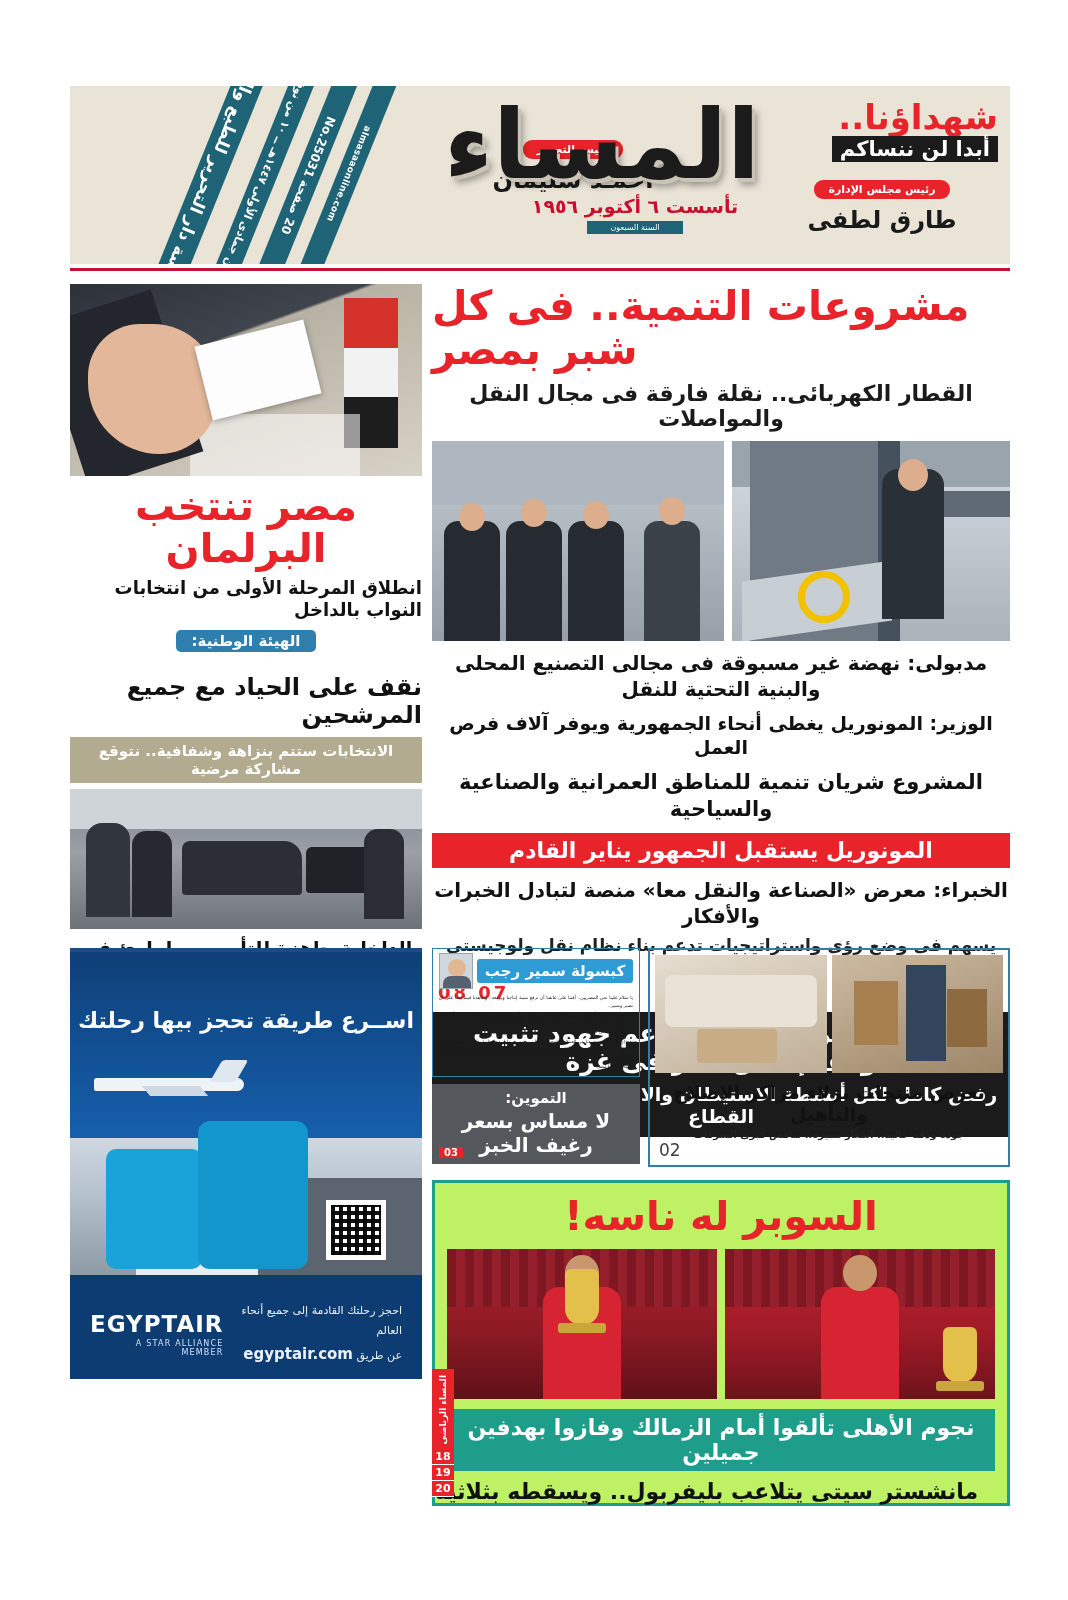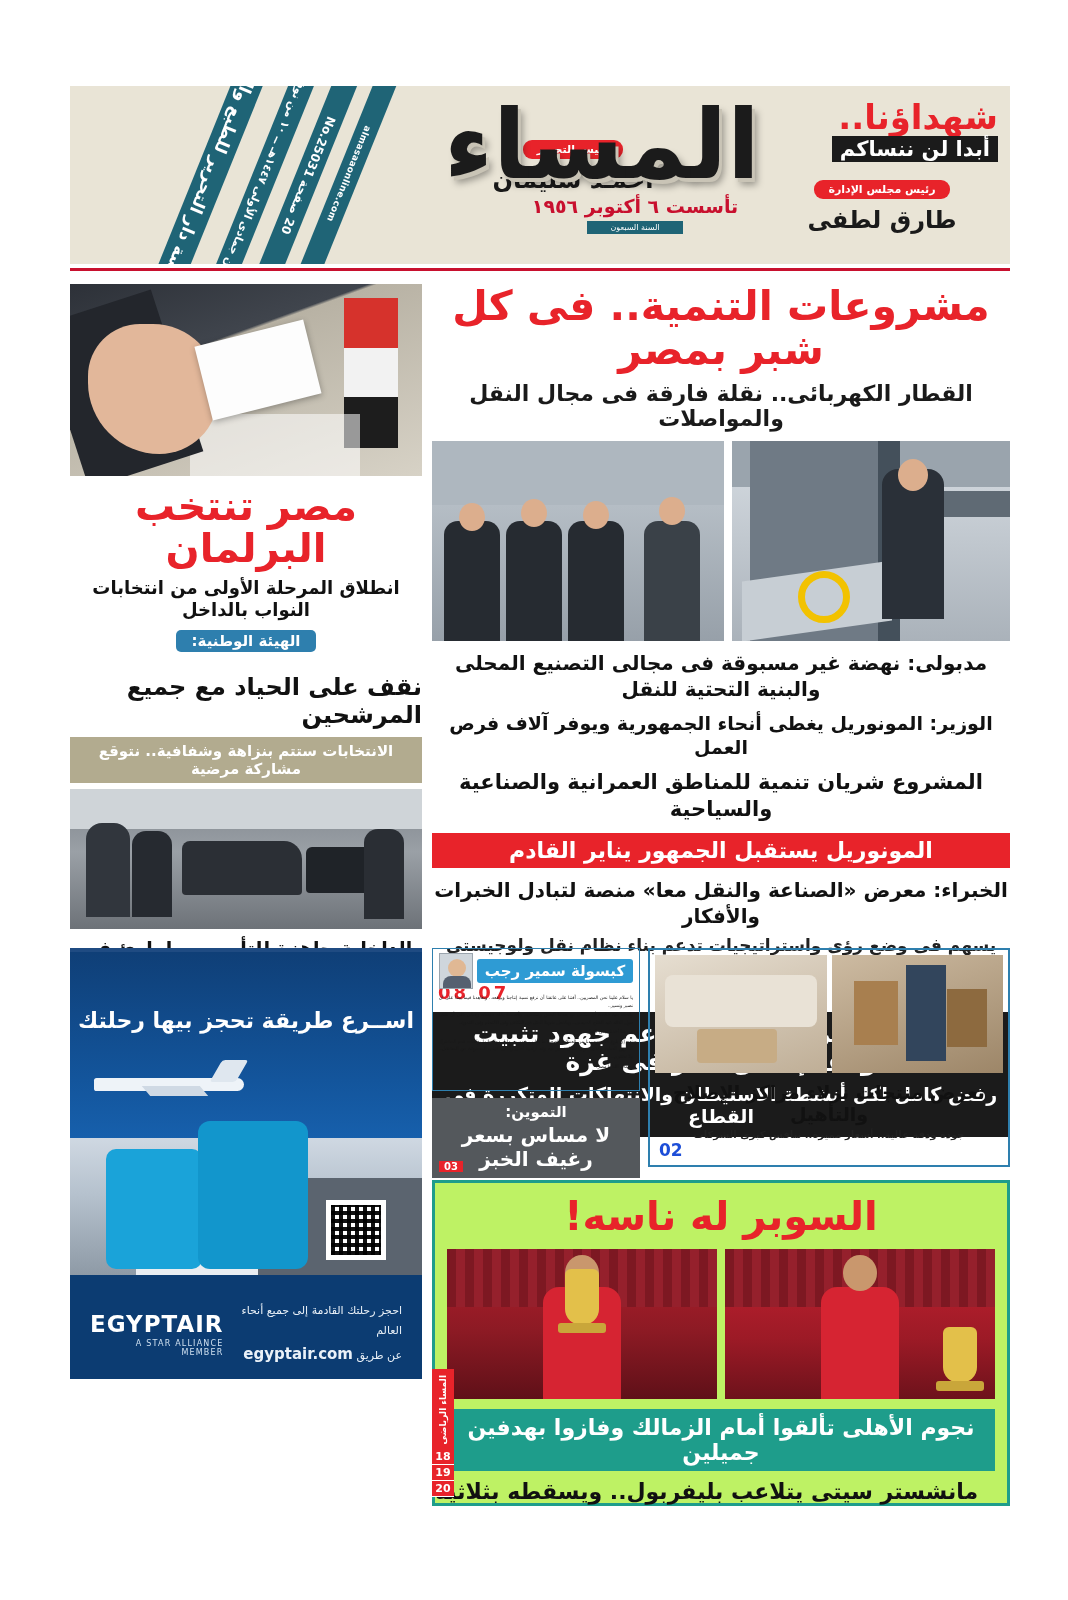--- a/index.html
+++ b/index.html
@@ -71,21 +71,21 @@
   .vote-hand{position:absolute;left:18px;top:40px;width:130px;height:130px;background:#e2b79a;border-radius:40% 50% 45% 55%;}
   .vote-sleeve{position:absolute;left:-10px;top:20px;width:120px;height:170px;background:#23262c;transform:rotate(-18deg);}
   .vote-card{position:absolute;left:132px;top:48px;width:112px;height:76px;background:#fdfdfd;transform:rotate(-14deg);box-shadow:0 2px 6px rgba(0,0,0,.3);}
   .vote-flag{position:absolute;right:24px;top:14px;width:54px;height:150px;background:linear-gradient(#d6322c 33%,#f2f2f2 33% 66%,#1d1d1d 66%);}
   .vote-box{position:absolute;left:120px;bottom:0;width:170px;height:62px;background:rgba(255,255,255,.55);}
 
   .headline-red-big {
     text-align: center; color:#e8232a; font-weight: 900; font-size: 40px;
     line-height: 1.06; margin-top: 9px; letter-spacing: -.5px;
   }
-  .sub-dark { text-align:center; font-size:18px; font-weight:bold; color:#111; margin-top: 7px; line-height:1.25;}
+  .sub-dark { text-align:right; font-size:18px; font-weight:bold; color:#111; margin-top: 7px; line-height:1.25;}
   .pill-blue-wrap { text-align:center; margin-top: 8px;}
   .pill-blue { display:inline-block; background:#2e7fae; color:#fff; font-weight:bold;
                font-size:15px; padding: 2px 16px; border-radius: 5px;}
   .sub-dark2 { text-align:right; font-size:24px; font-weight:900; color:#111; margin-top: 21px;}
   .band-tan { background:#b2ab8f; color:#fff; font-weight:bold; font-size:15px;
               text-align:center; padding: 5px 0; margin-top: 8px;}
 
   .photo-police { height: 140px; margin-top: 6px; position:relative; overflow:hidden;
     background: linear-gradient(#7d838a 0%, #9aa0a6 45%, #6d7278 100%);}
   .pol-car{position:absolute;left:112px;top:52px;width:120px;height:54px;background:#2b2f35;border-radius:8px 18px 4px 4px;}
@@ -126,21 +126,21 @@
   .ad-foot { position:absolute; left:0; right:0; bottom:0; height: 104px; background:#0c3c72; }
   .ad-foot-inner{display:flex;align-items:center;justify-content:center;padding: 26px 20px 0 20px;}
   .ad-foot-txt{color:#eaf1f8;font-size:11px;text-align:right;line-height:1.8;}
   .ad-foot-txt b{font-size:15px;}
   .egyptair-logo{color:#fff;font-weight:900;font-size:23px;letter-spacing:1px;text-align:center;}
   .egyptair-sub{color:#cfe0f0;font-size:8px;letter-spacing:1.2px;margin-top:2px;}
   .ad-side{position:absolute;right:2px;top:250px;color:#cfe0f0;font-size:8px;writing-mode:vertical-rl;}
 
   
   .main-col { position:absolute; left: 432px; top: 284px; width: 578px; }
-  .main-headline { text-align:center; color:#e8232a; font-weight:900; font-size: 41px; line-height:1.08;}
+  .main-headline { text-align:left; color:#e8232a; font-weight:900; font-size: 41px; line-height:1.08;}
   .main-sub { text-align:center; color:#1a1a1a; font-weight:bold; font-size: 22px; margin-top: 8px;}
 
   .photo-row { display:flex; gap: 8px; margin-top: 10px; }
   .photo-train { flex: 0 0 278px; height: 200px; position:relative; overflow:hidden;
     background: linear-gradient(180deg,#d7dde3,#aab2ba);}
   .tr-door{position:absolute;left:18px;top:0;bottom:0;width:128px;background:#6f7a85;}
   .tr-door2{position:absolute;left:146px;top:0;bottom:0;width:22px;background:#44505b;}
   .tr-man{position:absolute;left:150px;top:28px;width:62px;height:150px;background:#2a3038;border-radius:16px 16px 0 0;}
   .tr-man-head{position:absolute;left:166px;top:18px;width:30px;height:32px;background:#dcae8d;border-radius:50%;}
   .tr-ramp{position:absolute;left:10px;bottom:10px;width:150px;height:60px;background:#c7ced4;transform: skewY(-8deg);}
@@ -176,24 +176,24 @@
   .furn-a { flex:1; background: linear-gradient(160deg,#cdbba2,#9d8668); position:relative; overflow:hidden;}
   .furn-b { flex:1; background: linear-gradient(160deg,#e6ded1,#bfae96); position:relative; overflow:hidden;}
   .fchair{position:absolute;left:22px;top:26px;width:44px;height:64px;background:#a87f4f;}
   .fchair2{position:absolute;right:16px;top:34px;width:40px;height:58px;background:#8d6a3f;}
   .fworker{position:absolute;left:74px;top:10px;width:40px;height:96px;background:#32455c;}
   .fsofa{position:absolute;left:10px;top:20px;right:10px;height:52px;background:#e9e2d6;border-radius:8px;}
   .ftable{position:absolute;left:42px;bottom:10px;width:80px;height:34px;background:#c7ac85;border-radius:4px;}
   .hemaya { text-align:center; color:#e8232a; font-weight:900; font-size: 25px; margin-top:-26px; position:relative; z-index:2; text-shadow: 0 0 3px #fff, 0 0 6px #fff;}
   .furn-l1 { text-align:center; font-weight:900; font-size: 19px; color:#111; margin-top: 8px;}
   .furn-l2 { text-align:center; font-weight:bold; font-size: 10px; color:#222; margin-top: 4px;}
-  .furn-pnum { color:#1d4ed8; font-weight:bold; font-size: 17px; direction:ltr; padding-left: 4px; }
+  .furn-pnum { color:#404040; font-weight:normal; font-size: 17px; direction:ltr; padding-left: 4px; }
 
   .cap-col { flex: 1 1 auto; }
-  .capsule { border: 1px solid #2e7fae; padding: 4px 6px 18px; position:relative;}
+  .capsule { border: 1px solid #2e7fae; padding: 4px 6px 4px; position:relative;}
   .cap-head-row { display:flex; align-items:center; gap: 4px;}
   .cap-title { flex:1; background:#2e9bd4; color:#fff; font-weight:900; font-size: 15px;
                text-align:center; padding: 3px 4px; border-radius:3px;}
   .cap-avatar { width: 34px; height: 36px; background:#cfd6dc; border:1px solid #9aa4ad; position:relative; overflow:hidden;}
   .cav-h{position:absolute;left:8px;top:5px;width:18px;height:18px;background:#e0b894;border-radius:50%;}
   .cav-b{position:absolute;left:3px;top:22px;width:28px;height:14px;background:#556070;border-radius:8px 8px 0 0;}
   .cap-body { font-size: 4.6px; line-height: 1.65; color:#1a1a1a; text-align: justify; margin-top: 5px;}
   .cap-body p { margin-bottom: 2px; }
 
   .tamween { background:#54585c; color:#fff; margin-top: 7px; padding: 5px 8px 7px; position:relative;}

